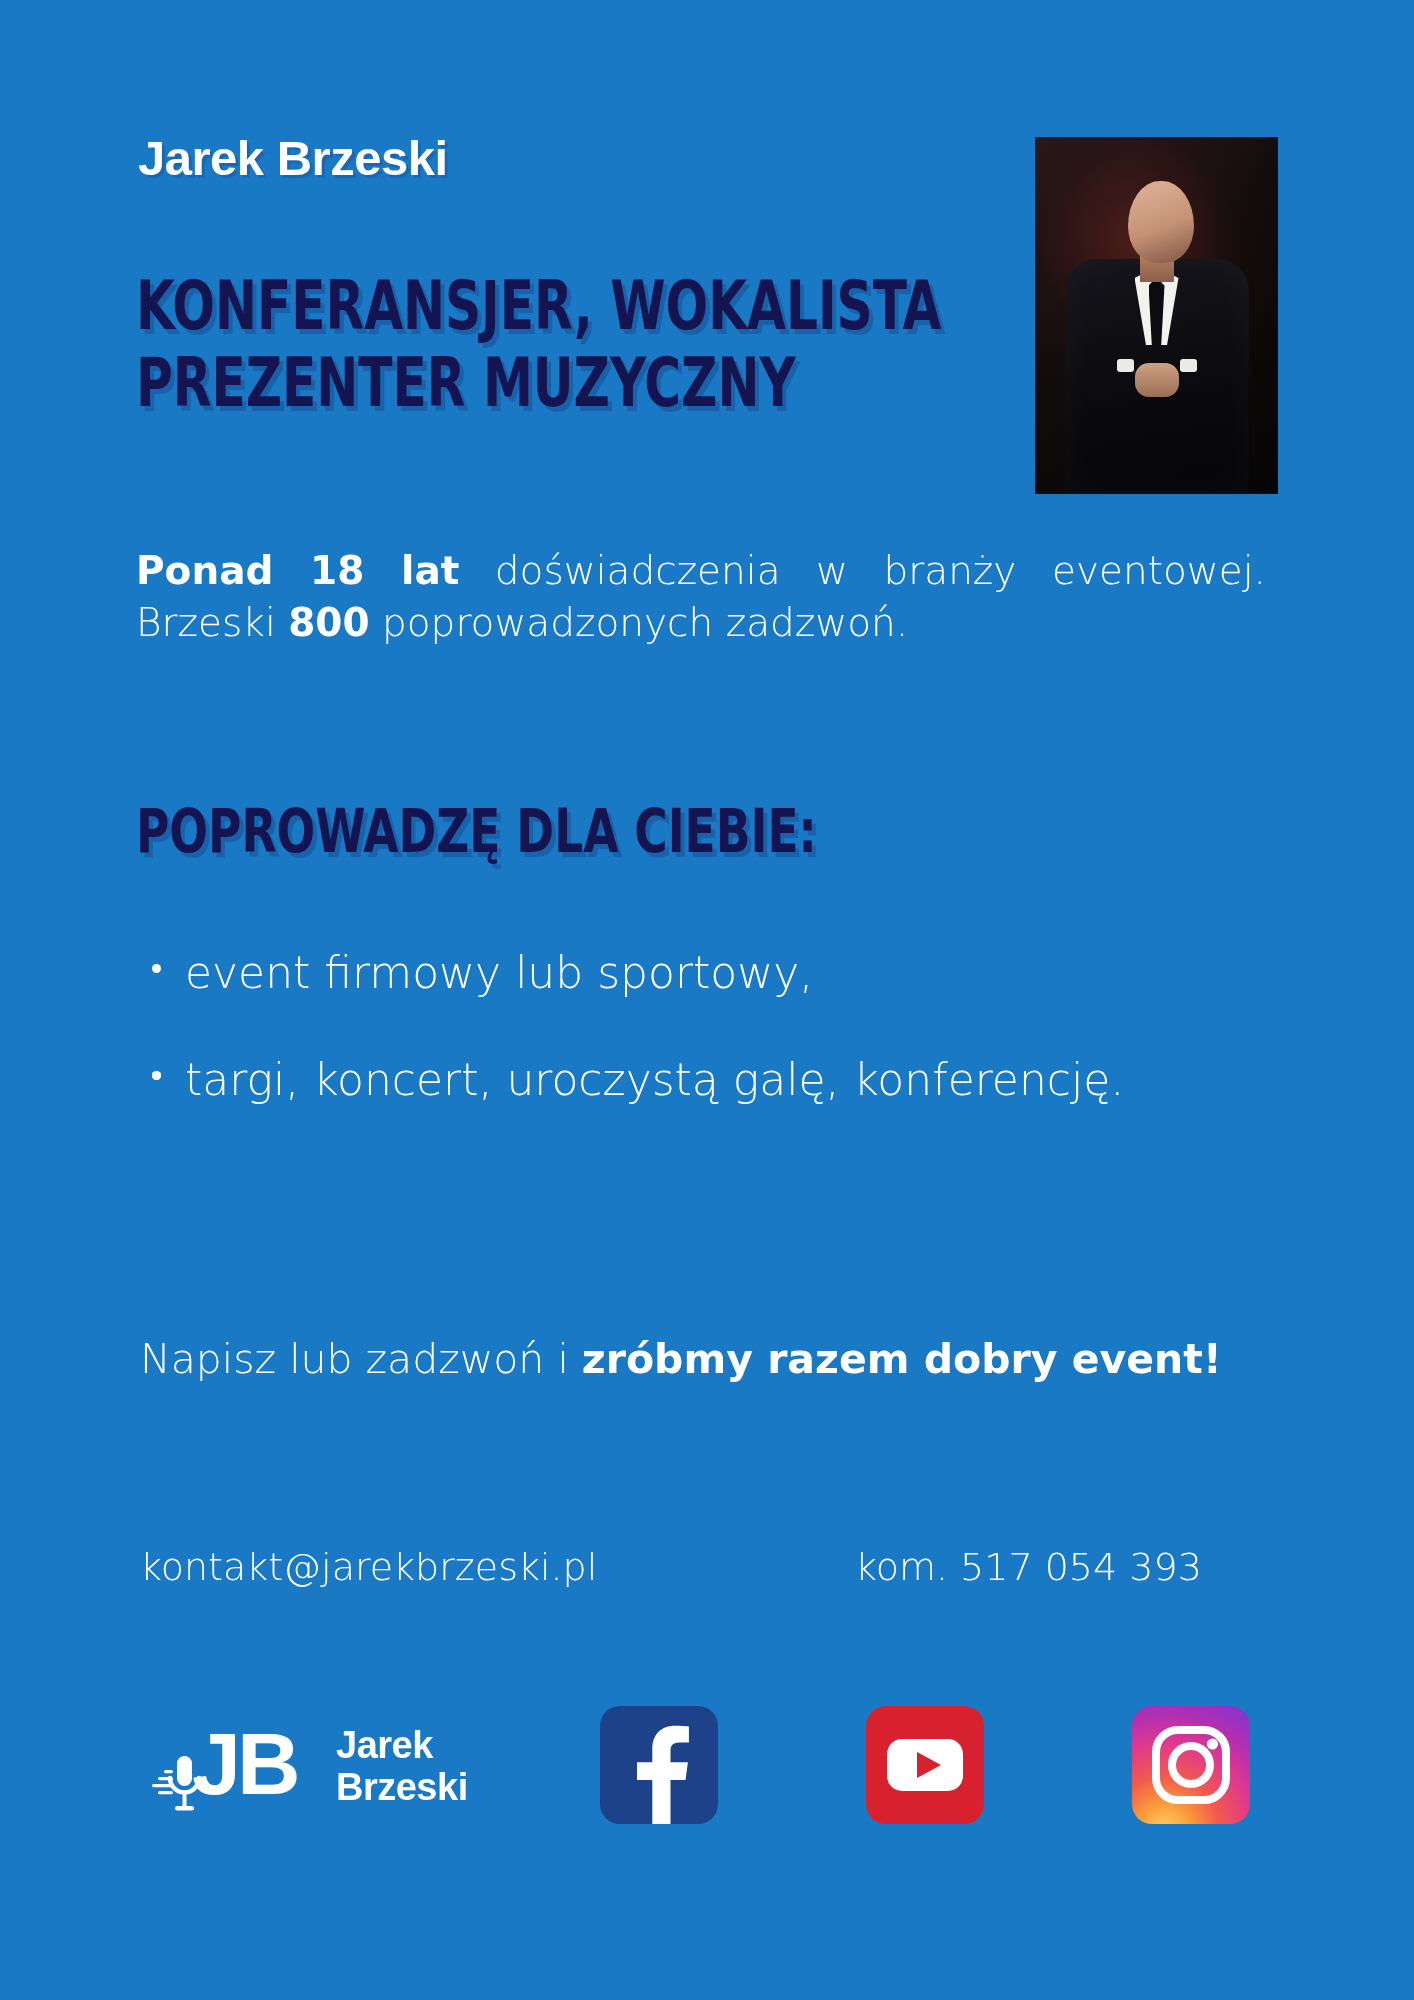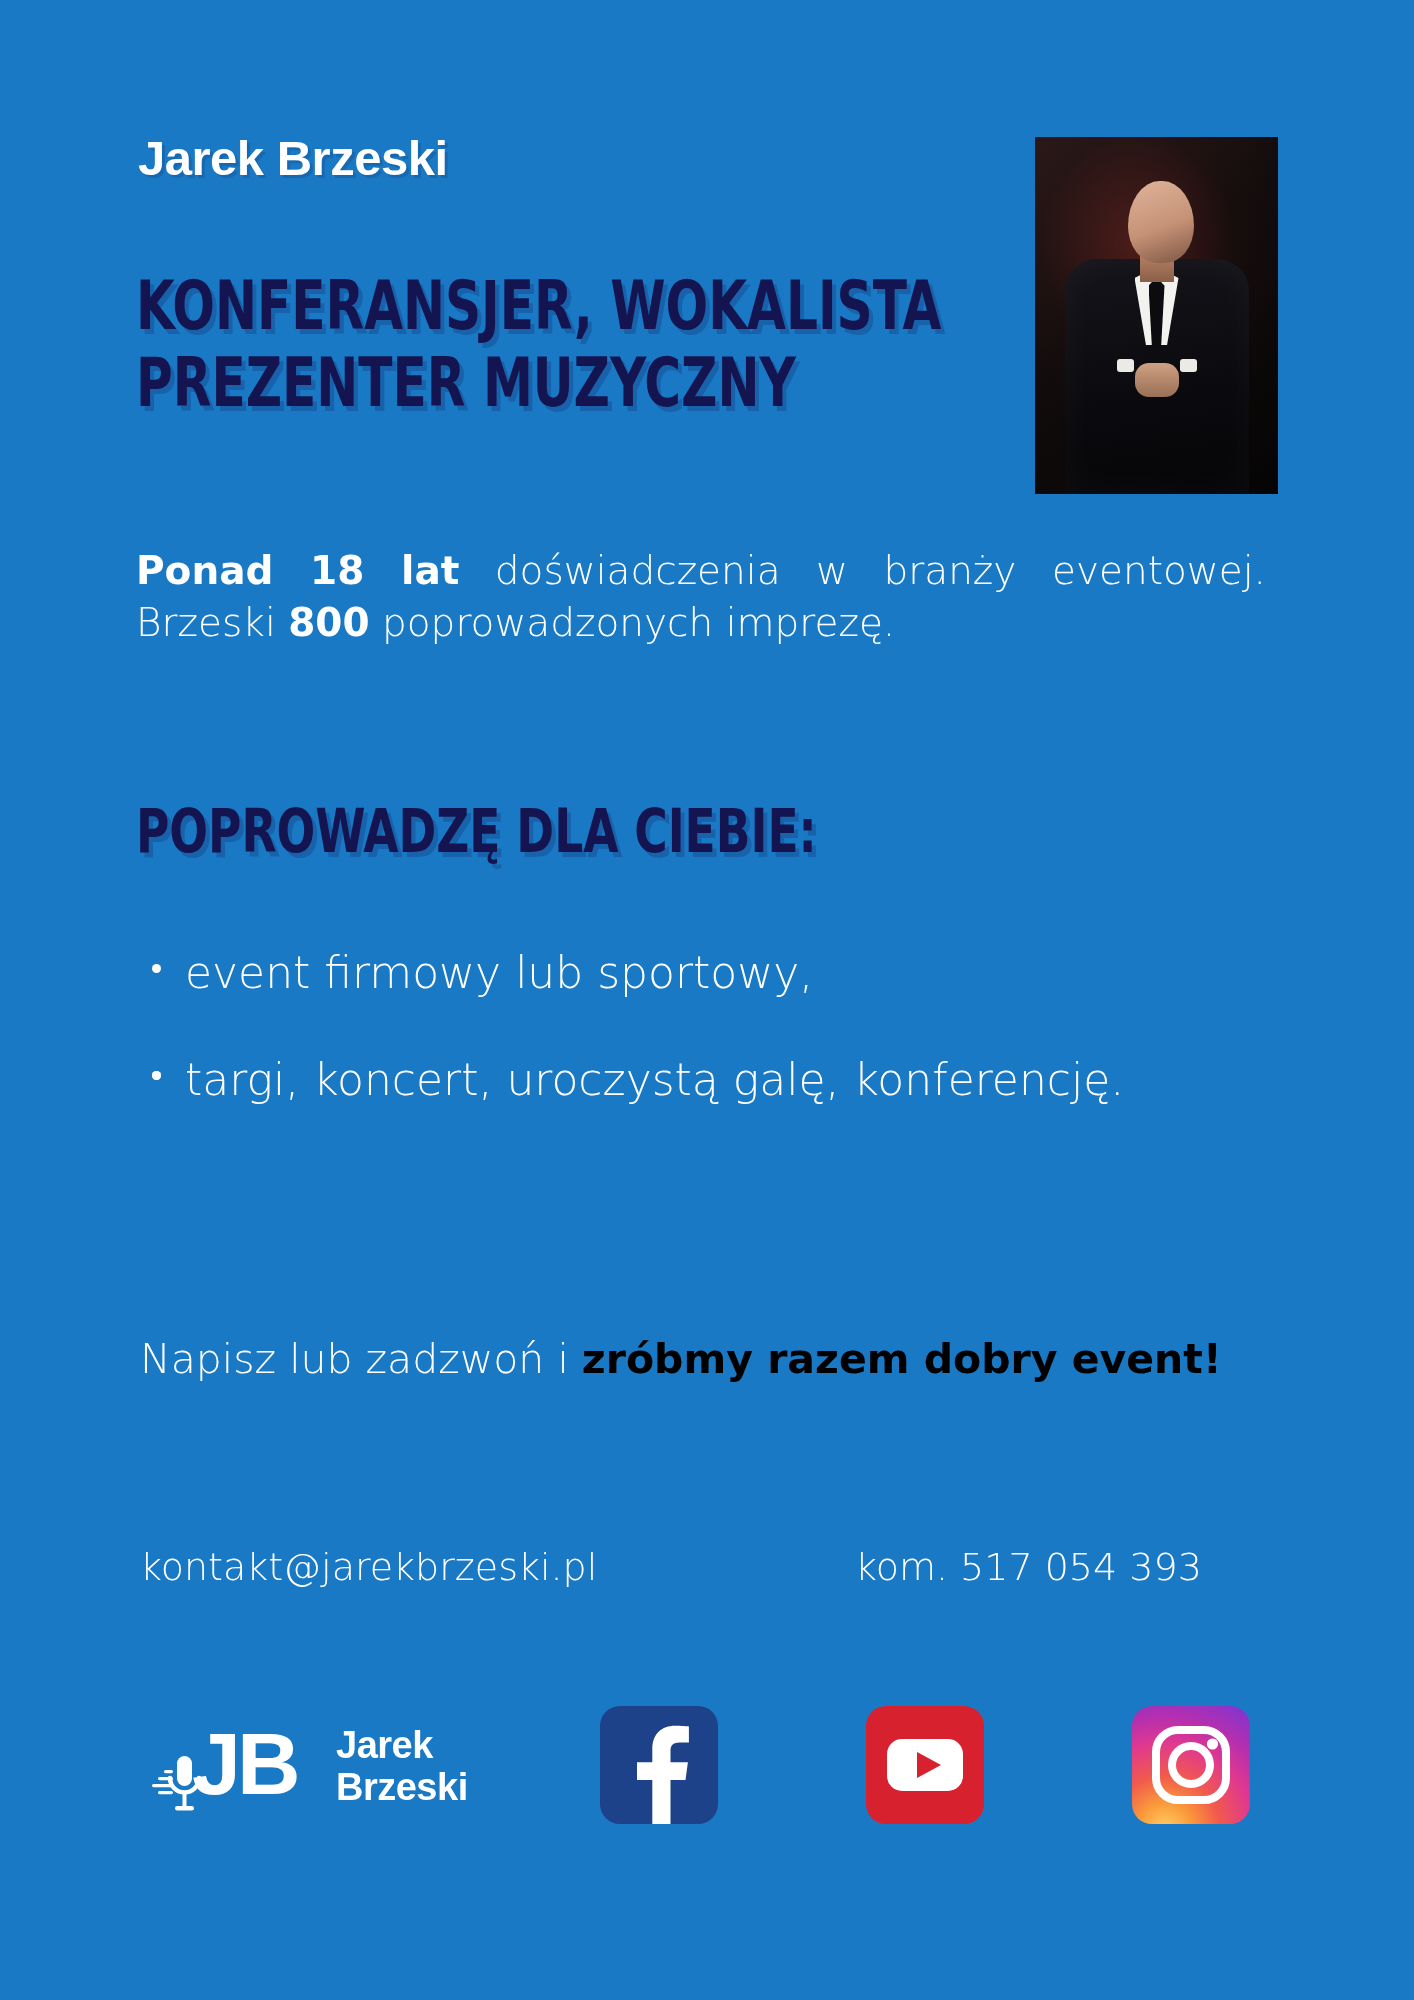--- a/index.html
+++ b/index.html
@@ -212,21 +212,21 @@
     top: 1330px;
     width: 1132px;
     font-size: 41px;
     line-height: 1.42;
     color: #ffffff;
     text-align: justify;
     font-family: "DejaVu Sans", sans-serif;
     font-weight: 300;
   }
   .cta b {
-    color: #000000;
+    color: #ffffff;
     font-weight: 700;
   }
 
   
   .contact {
     position: absolute;
     left: 140px;
     top: 1545px;
     width: 1130px;
     font-size: 38px;
@@ -325,21 +325,21 @@
       <div class="tie"></div>
       <div class="neck"></div>
       <div class="head"></div>
       <div class="cuff-l"></div>
       <div class="cuff-r"></div>
       <div class="hands"></div>
     </div>
   </div>
 
   <div class="intro">
-    <b>Ponad 18 lat</b><span> doświadczenia w branży eventowej. Brzeski </span><b>800</b><span> poprowadzonych imprezę.</span>
+    <b>Ponad 18 lat</b><span> doświadczenia w branży eventowej. Brzeski </span><b>800</b><span> poprowadzonych zadzwoń.</span>
   </div>
 
   <div class="section-heading">POPROWADZĘ DLA CIEBIE:</div>
 
   <ul class="bullets">
     <li>
       <span class="dot"></span>
       <span>event firmowy lub sportowy,</span>
     </li>
     <li>

